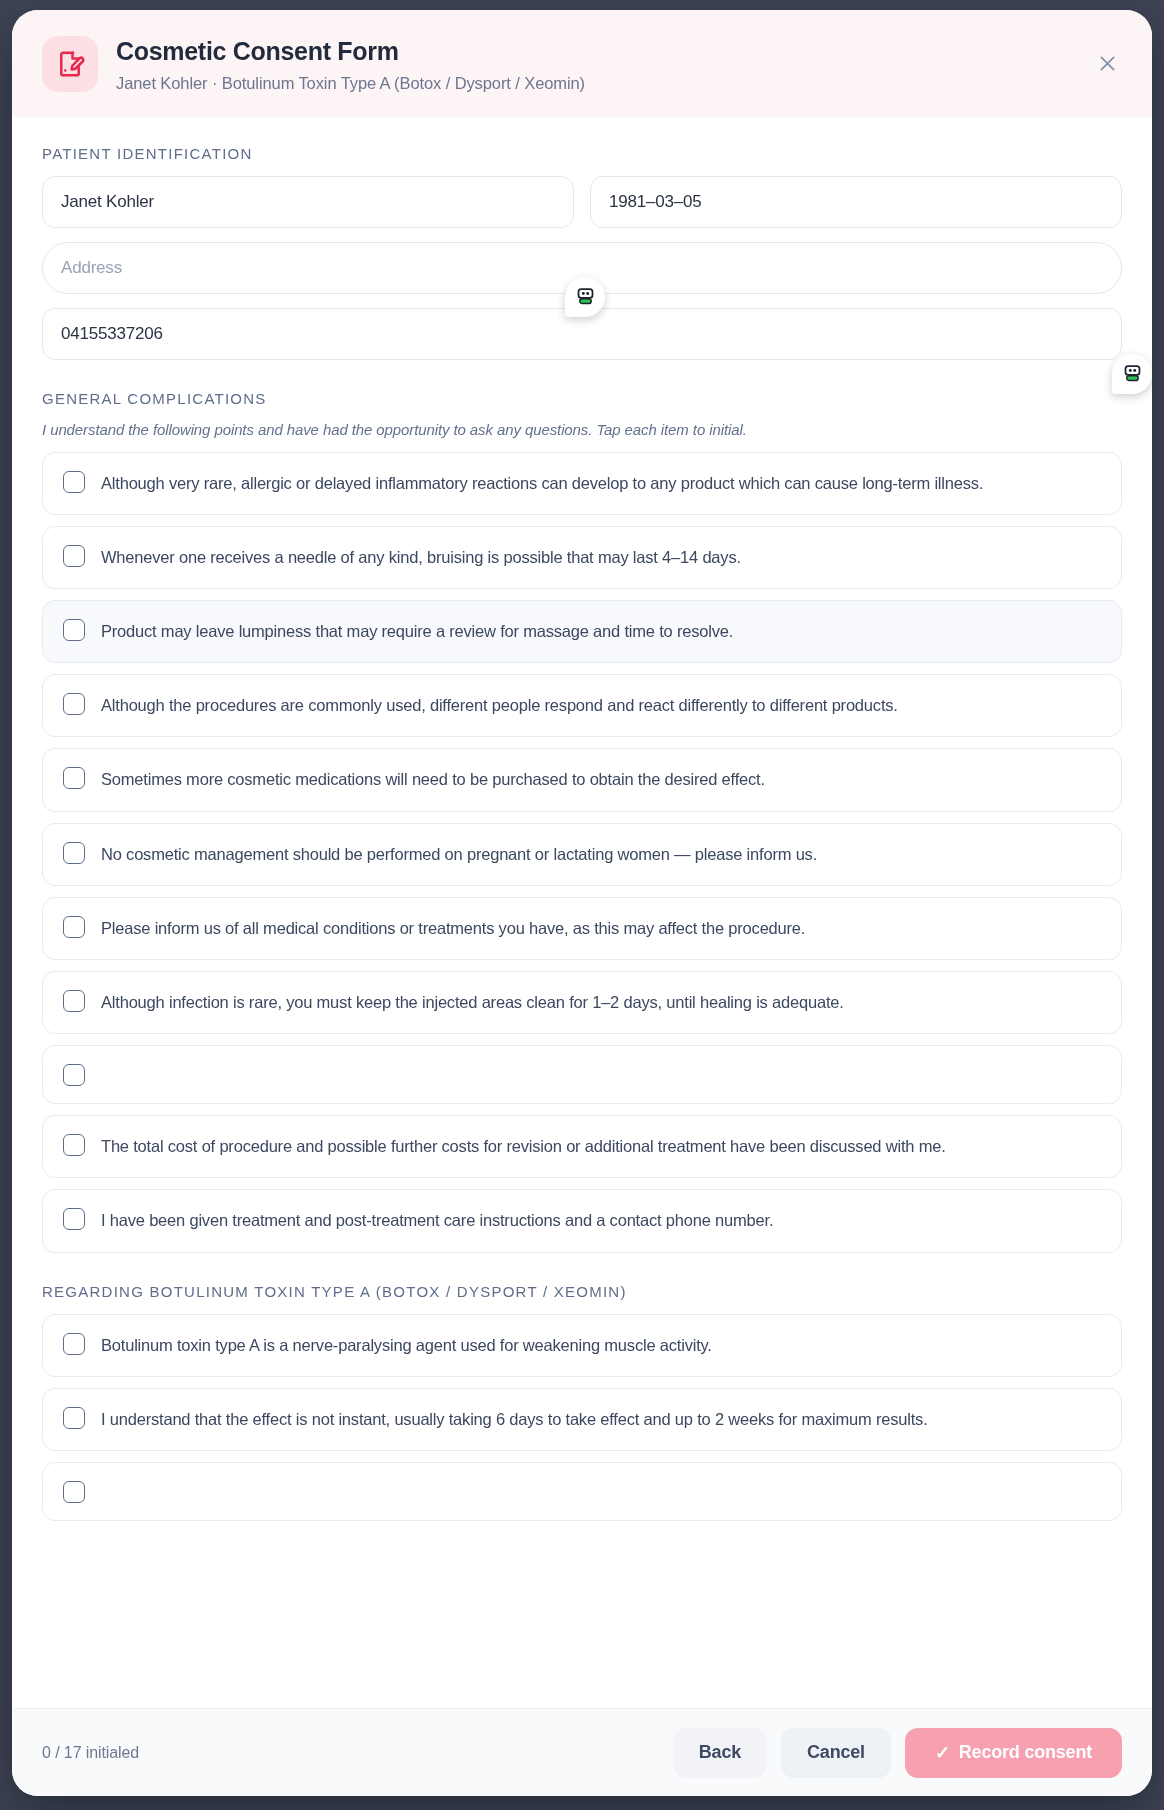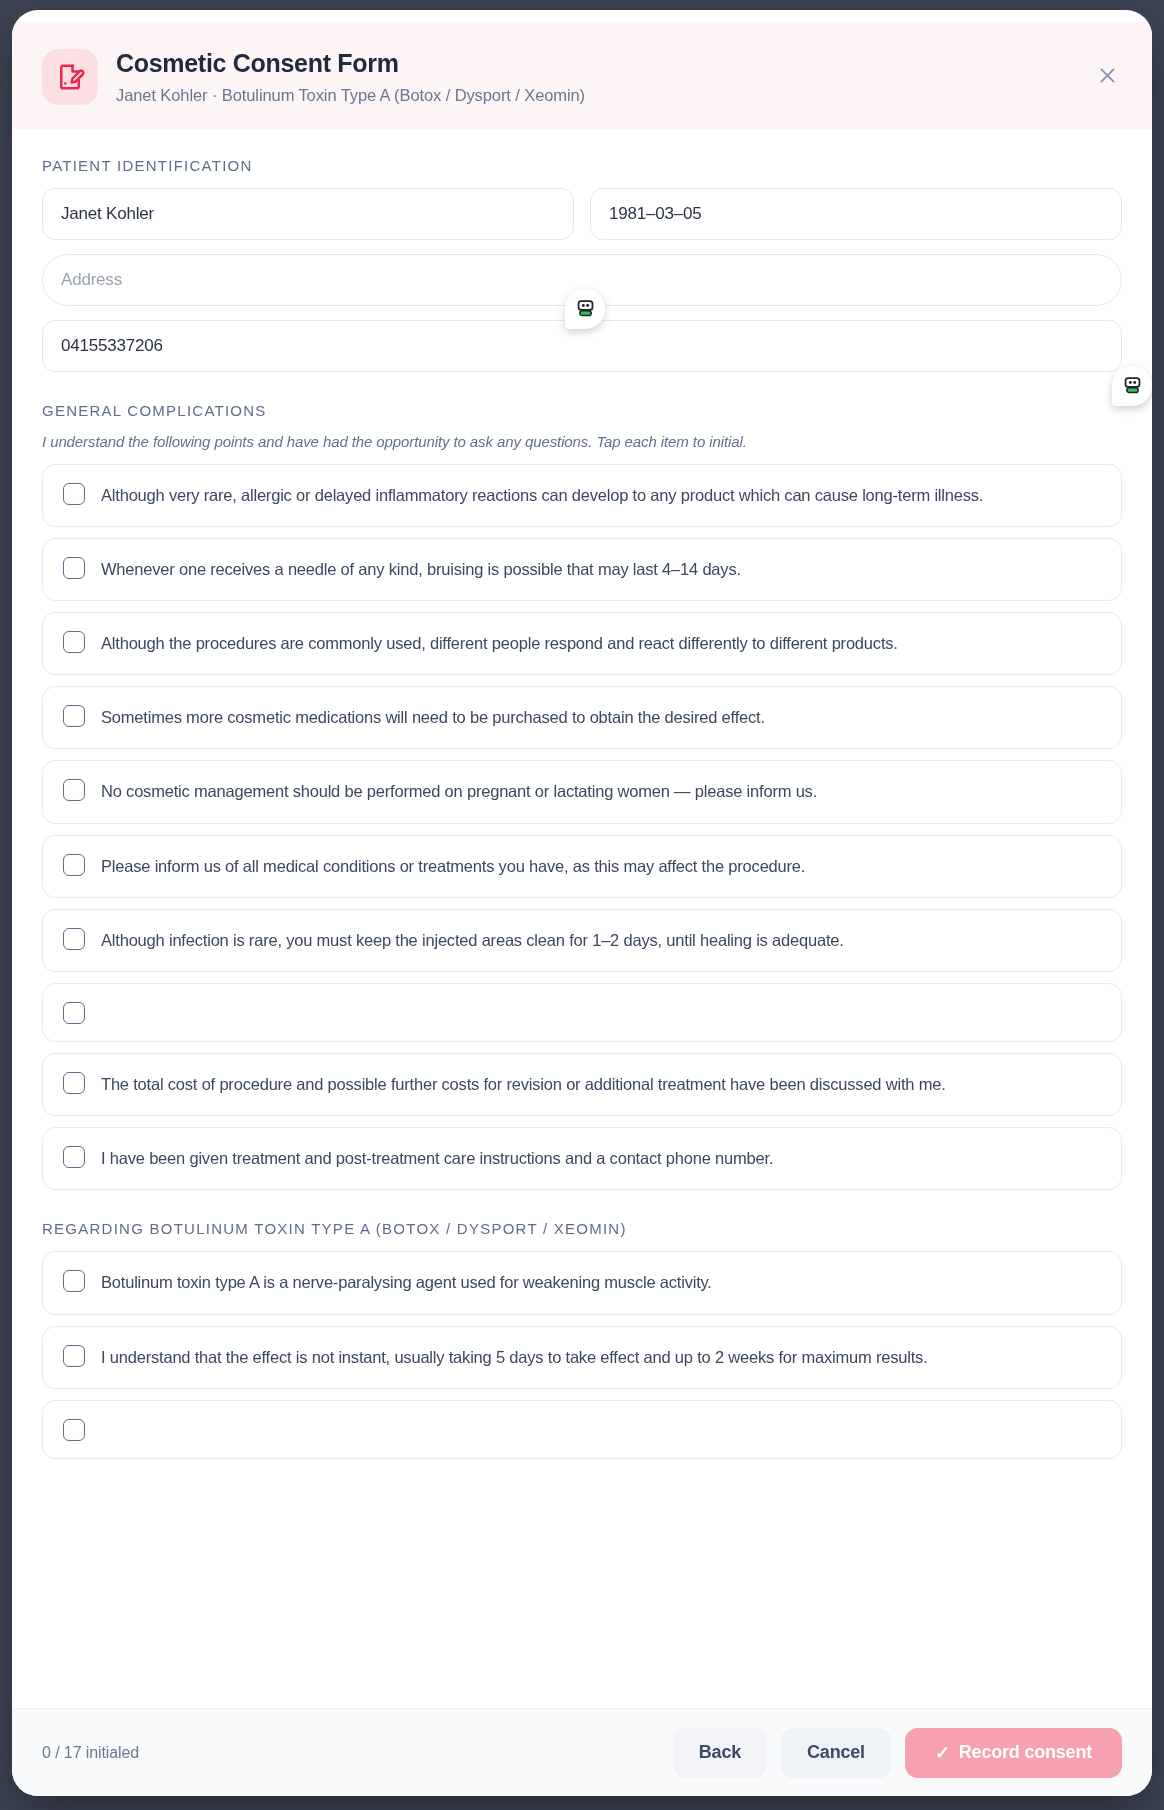--- a/index.html
+++ b/index.html
@@ -25,24 +25,23 @@
     flex-direction: column;
     box-shadow: 0 18px 50px rgba(0,0,0,.35);
   }
 
   
   .modal-header {
     flex: 0 0 auto;
     background: #fdf5f5;
     padding: 26px 30px 24px 30px;
     display: flex;
-    align-items: flex-end;
+    align-items: center;
     gap: 18px;
     position: relative;
-    margin-top: 12px;
   }
   .header-icon {
     width: 56px; height: 56px;
     border-radius: 16px;
     background: #fcdfe3;
     display: flex; align-items: center; justify-content: center;
     flex: 0 0 auto;
   }
   .header-texts { padding-top: 2px; }
   .header-title {
@@ -239,20 +238,24 @@
 
       <div>
         <div class="item">
           <span class="checkbox"></span>
           <span class="item-text">Although very rare, allergic or delayed inflammatory reactions can develop to any product which can cause long-term illness.</span>
         </div>
         <div class="item">
           <span class="checkbox"></span>
           <span class="item-text">Whenever one receives a needle of any kind, bruising is possible that may last 4–14 days.</span>
         </div>
+        <div class="item highlight">
+          <span class="checkbox"></span>
+          <span class="item-text">Product may leave lumpiness that may require a review for massage and time to resolve.</span>
+        </div>
         <div class="item">
           <span class="checkbox"></span>
           <span class="item-text">Although the procedures are commonly used, different people respond and react differently to different products.</span>
         </div>
         <div class="item">
           <span class="checkbox"></span>
           <span class="item-text">Sometimes more cosmetic medications will need to be purchased to obtain the desired effect.</span>
         </div>
         <div class="item">
           <span class="checkbox"></span>
@@ -281,21 +284,21 @@
 
       <div class="section-label spaced">Regarding Botulinum Toxin Type A (Botox / Dysport / Xeomin)</div>
 
       <div>
         <div class="item">
           <span class="checkbox"></span>
           <span class="item-text">Botulinum toxin type A is a nerve-paralysing agent used for weakening muscle activity.</span>
         </div>
         <div class="item">
           <span class="checkbox"></span>
-          <span class="item-text">I understand that the effect is not instant, usually taking 5 days to take effect and up to 2 weeks for maximum results.</span>
+          <span class="item-text">I understand that the effect is not instant, usually taking 6 days to take effect and up to 2 weeks for maximum results.</span>
         </div>
         <div class="item clipped">
           <span class="checkbox"></span>
           <span class="item-text"></span>
         </div>
       </div>
 
       <div class="bot-cursor" id="bot-1">
         <svg width="21" height="21" viewBox="0 0 24 24">
           <rect x="4" y="3.5" width="16" height="10" rx="3" fill="#ffffff" stroke="#1d2330" stroke-width="2"></rect>

